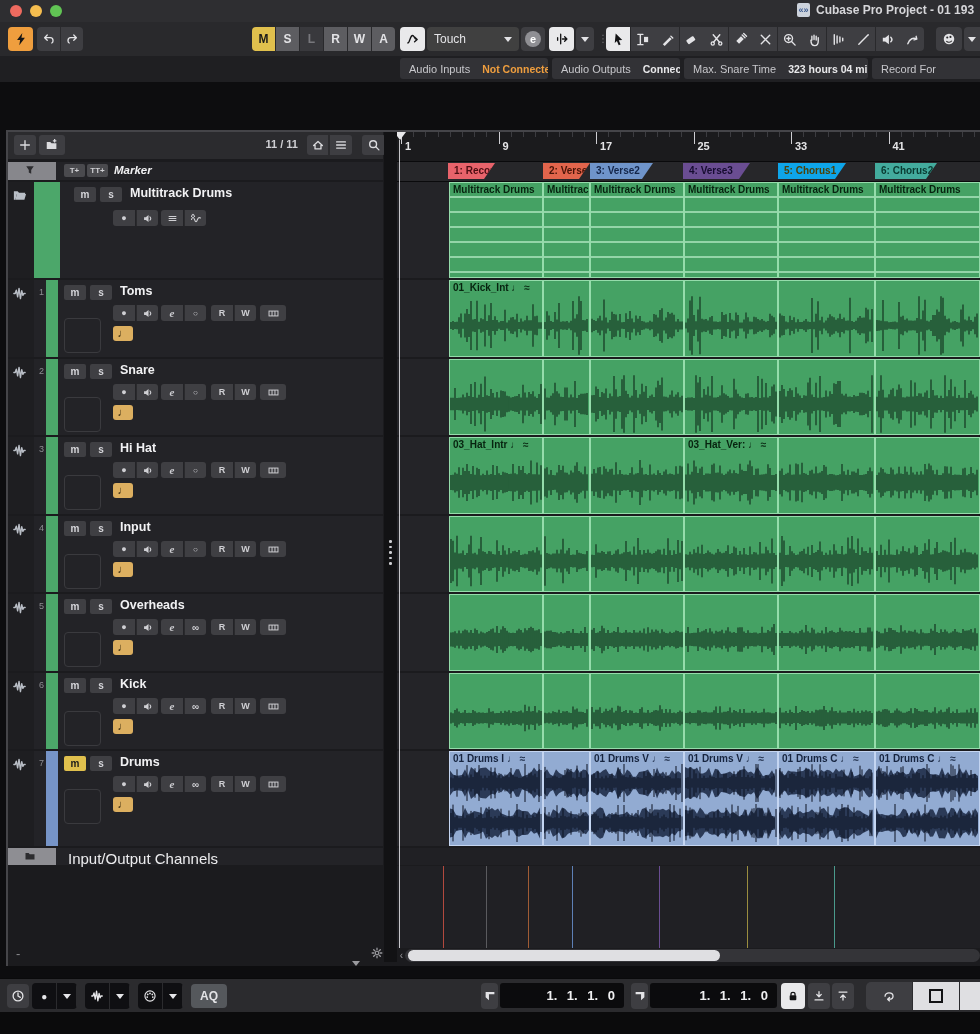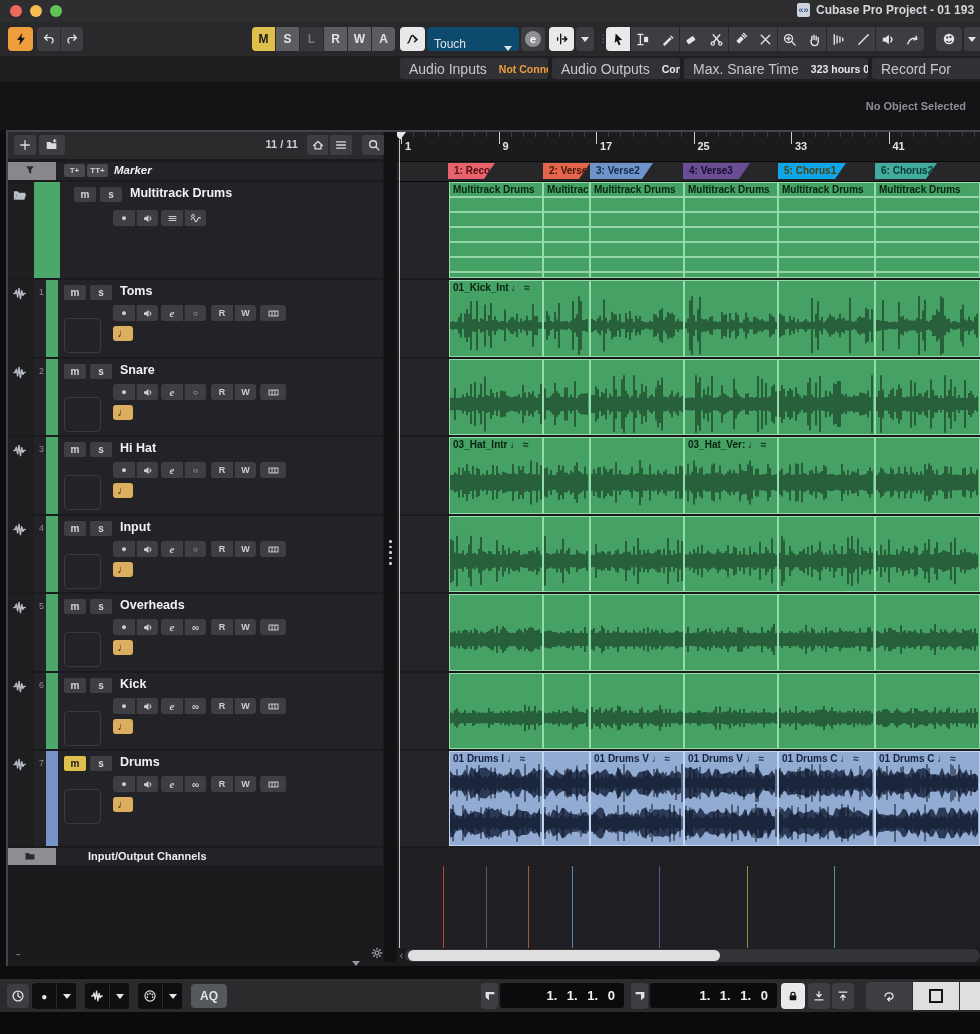--- a/index.html
+++ b/index.html
@@ -8,26 +8,26 @@
   .abs{position:absolute;}
   
   .titlebar{position:absolute;top:0;left:0;width:980px;height:22px;background:#2e2e31;border-bottom:1px solid #151517;}
   .light{position:absolute;top:5px;width:12px;height:12px;border-radius:50%;}
   .win-title{position:absolute;top:3px;left:797px;display:flex;align-items:center;gap:6px;color:#d6d6d9;font-size:12px;font-weight:bold;white-space:nowrap;}
   .doc-ico{width:13px;height:14px;background:#cdd3dc;border-radius:2px;color:#3b5a8f;font-size:9px;font-weight:bold;display:flex;align-items:center;justify-content:center;}
   .toolbar{position:absolute;top:22px;left:0;width:980px;height:34px;background:#29292c;}
   .tbtn{position:absolute;top:5px;height:24px;background:#3e3e42;border-radius:4px;display:flex;align-items:center;justify-content:center;color:#e3e3e6;box-sizing:border-box;}
   .tbtn.lit{background:#ef9e3e;color:#151515;}
   .tbtn.white{background:#e9e9eb;color:#131315;}
-  .tbtn.dark{background:#0c4a6e;align-items:flex-end;}
+  .tbtn.dark{background:#404040;}
   .seg{display:flex;align-items:center;justify-content:center;height:100%;}
   .tri{width:0;height:0;border-left:4px solid transparent;border-right:4px solid transparent;border-top:5px solid currentColor;display:inline-block;}
   .statusband{position:absolute;top:56px;left:0;width:980px;height:26px;background:#1f1f22;}
   .chip{position:absolute;top:2px;height:21px;background:#323236;border-radius:3px;display:flex;align-items:center;justify-content:space-between;padding:0 9px;box-sizing:border-box;white-space:nowrap;overflow:hidden;}
-  .chip .lbl{color:#c7c7cb;font-size:14px;}
+  .chip .lbl{color:#c7c7cb;font-size:11px;}
   .chip .val{font-size:10.5px;font-weight:bold;color:#e8e8ea;margin-left:12px;}
   .chip .val.warn{color:#ef9e3e;}
   .infoband{position:absolute;top:82px;left:0;width:980px;height:48px;background:#141416;}
   .noobj{position:absolute;top:18px;right:14px;color:#8f8f95;font-size:11px;font-weight:bold;}
   
   .projwin{position:absolute;top:130px;left:6px;width:974px;height:836px;background:#1b1b1e;border-left:2px solid #454549;border-top:2px solid #454549;box-sizing:border-box;}
   .tl-header{position:absolute;top:132px;left:8px;width:375px;height:27px;background:#2b2b2e;}
   .hbtn{position:absolute;top:3px;height:20px;background:#3e3e42;border-radius:3px;color:#dcdcdf;display:flex;align-items:center;justify-content:center;box-sizing:border-box;}
   .count{position:absolute;top:6px;left:240px;width:50px;color:#cfcfd3;font-size:11px;font-weight:bold;text-align:right;}
   .row{position:absolute;left:8px;width:375px;background:#232327;box-sizing:border-box;}
@@ -238,23 +238,20 @@
           <span class="lbl">Max. Snare Time</span>
           <span class="val">323 hours 04 mins</span>
         </div>
         <div class="chip" style="left: 872px; width: 130px;">
           <span class="lbl">Record For</span>
           <span class="val"></span>
         </div>
       </div>
     </div>
 
-  <div class="infoband">
-    <div class="noobj">No Object Selected</div>
-  </div>
 
   <div class="projwin"></div>
 
   <div class="tl-header">
     <div class="hbtn" style="left:6px;width:22px;">
         <span>
           <svg width="14" height="14" viewBox="0 0 16 16">
             <path d="M8 3 V13 M3 8 H13" fill="none" stroke="currentColor" stroke-width="1.5" stroke-linecap="round" stroke-linejoin="round"></path>
           </svg>
         </span>
@@ -612,21 +609,21 @@
         <div class="picbox" style="left: 56px; top: 38px;"></div>
       </div>
       <div class="row" style="top: 848px; height: 17px;">
         <div class="graycell" style="background: rgb(142, 142, 147);">
           <div style="margin:2px 0 0 16px;">
             <svg width="12" height="12" viewBox="0 0 16 16">
               <path d="M2 4 H6.2 L7.6 5.6 H14 V12.5 H2 Z" fill="currentColor"></path>
             </svg>
           </div>
         </div>
-        <div class="abs" style="left: 60px; top: 2px; font-size: 11px; font-weight: bold; color: rgb(236, 236, 238); margin-left: 20px;">Input/Output Channels</div>
+        <div class="abs" style="left: 60px; top: 2px; font-size: 15px; font-weight: normal; color: rgb(236, 236, 238);">Input/Output Channels</div>
       </div>
     </div>
   <div id="arrange">
       <div class="ruler">
         <div class="abs" style="left: 4px; top: 0px; width: 1px; height: 5px; background: rgb(60, 60, 64);"></div>
         <div class="abs" style="left: 16.2px; top: 0px; width: 1px; height: 5px; background: rgb(60, 60, 64);"></div>
         <div class="abs" style="left: 28.4px; top: 0px; width: 1px; height: 5px; background: rgb(60, 60, 64);"></div>
         <div class="abs" style="left: 40.6px; top: 0px; width: 1px; height: 5px; background: rgb(60, 60, 64);"></div>
         <div class="abs" style="left: 52.8px; top: 0px; width: 1px; height: 5px; background: rgb(60, 60, 64);"></div>
         <div class="abs" style="left: 64.9px; top: 0px; width: 1px; height: 5px; background: rgb(60, 60, 64);"></div>

